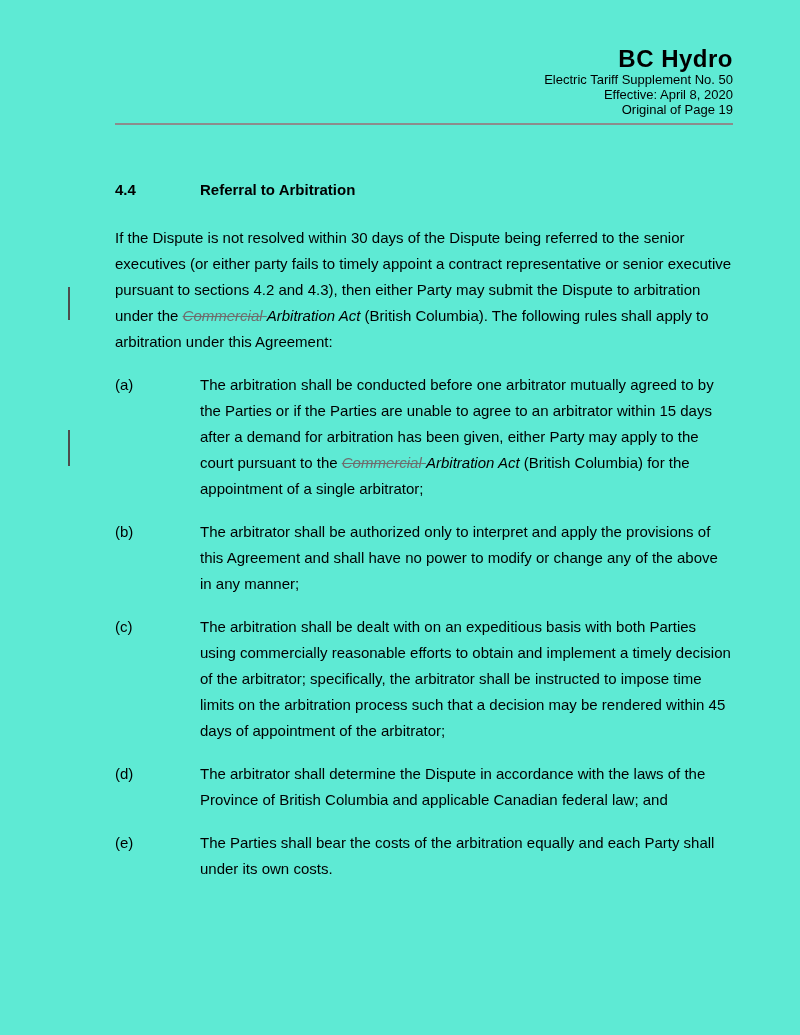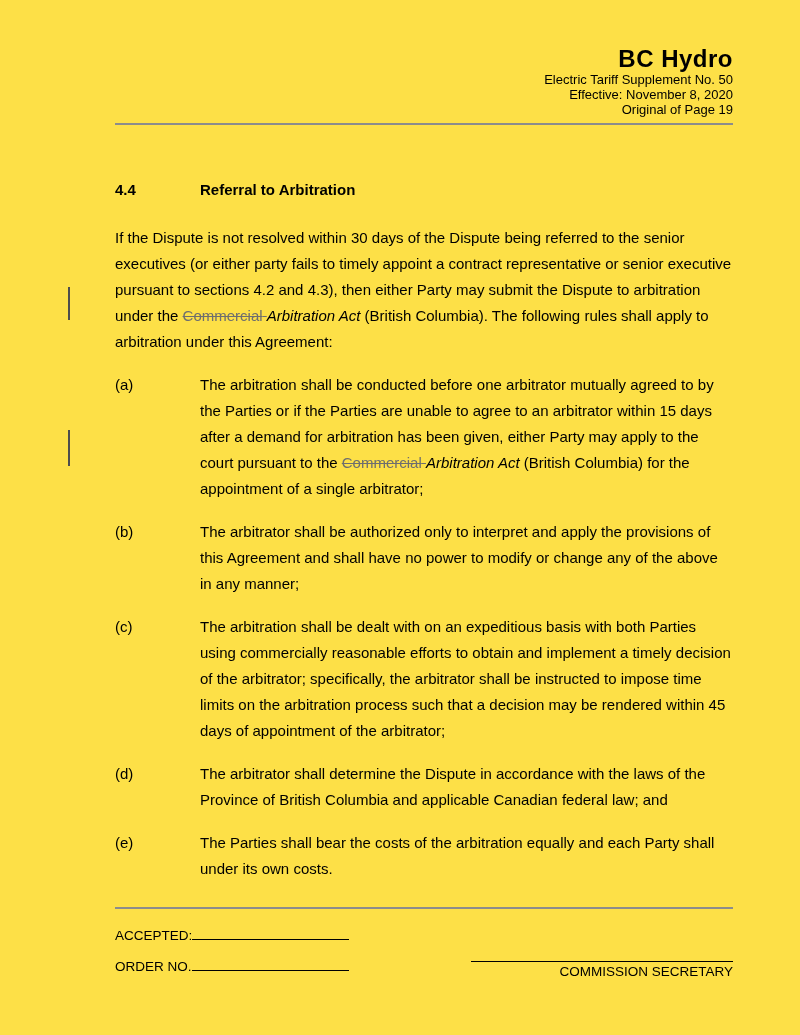--- a/index.html
+++ b/index.html
@@ -1,20 +1,20 @@
 <!DOCTYPE html>
 <html style="--text: #000000; --rule: #8c8c8c; --change-bar: #4d4d4d; --struck-text: #6e6e6e;"><head>
 <meta charset="utf-8">
 <style>
   html, body { margin: 0; padding: 0; background: #ffffff; }
   .page {
     position: relative;
     width: 800px;
     height: 1035px;
-    background: #fde047;
+    background: #5eead4;
     font-family: "Liberation Sans", "DejaVu Sans", sans-serif;
     color: var(--text, #000000);
     overflow: hidden;
   }
 
   
   .doc-header {
     position: absolute;
     left: 115px;
     right: 67px;
@@ -56,20 +56,21 @@
     font-weight: bold;
     font-size: 15px;
     line-height: 20px;
   }
   .sec-num { flex: 0 0 85px; }
   .intro { margin: 25px 0 0 0; }
   .item { display: flex; margin-top: 17px; }
   .marker { flex: 0 0 40px; }
   .body-text { flex: 1; margin-left: 45px; }
   .struck {
+    font-style: italic;
     color: var(--struck-text, #6e6e6e);
     text-decoration: line-through;
   }
   .struck::after { content: "\00a0"; }
   .act { font-style: italic; }
 
   
   .doc-footer {
     position: absolute;
     left: 115px;
@@ -100,21 +101,21 @@
 <body>
 
 <div class="page">
 
   <div class="changebar bar1"></div>
   <div class="changebar bar2"></div>
 
   <header class="doc-header">
     <h1 class="doc-title">BC Hydro</h1>
     <div class="hline">Electric Tariff Supplement No. 50</div>
-    <div class="hline">Effective: November 8, 2020</div>
+    <div class="hline">Effective: April 8, 2020</div>
     <div class="hline">Original of Page 19</div>
     <div class="rule"></div>
   </header>
 
   <main class="content">
 
     <div class="section-heading">
       <span class="sec-num">4.4</span>
       <span class="sec-title">Referral to Arbitration</span>
     </div>
@@ -141,27 +142,14 @@
       <span class="body-text">The arbitrator shall determine the Dispute in accordance with the laws of the Province of British Columbia and applicable Canadian federal law; and</span>
     </div>
 
     <div class="item">
       <span class="marker">(e)</span>
       <span class="body-text">The Parties shall bear the costs of the arbitration equally and each Party shall under its own costs.</span>
     </div>
 
   </main>
 
-  <footer class="doc-footer">
-    <div class="rule"></div>
-    <div class="accepted-row">
-      <span>ACCEPTED:</span><span class="blank"></span>
-    </div>
-    <div class="order-row">
-      <span>ORDER NO.</span><span class="blank"></span>
-    </div>
-    <div class="sig-block">
-      <div class="sig-line"></div>
-      <div class="sig-label">COMMISSION SECRETARY</div>
-    </div>
-  </footer>
 
 </div>
 
 </body></html>

